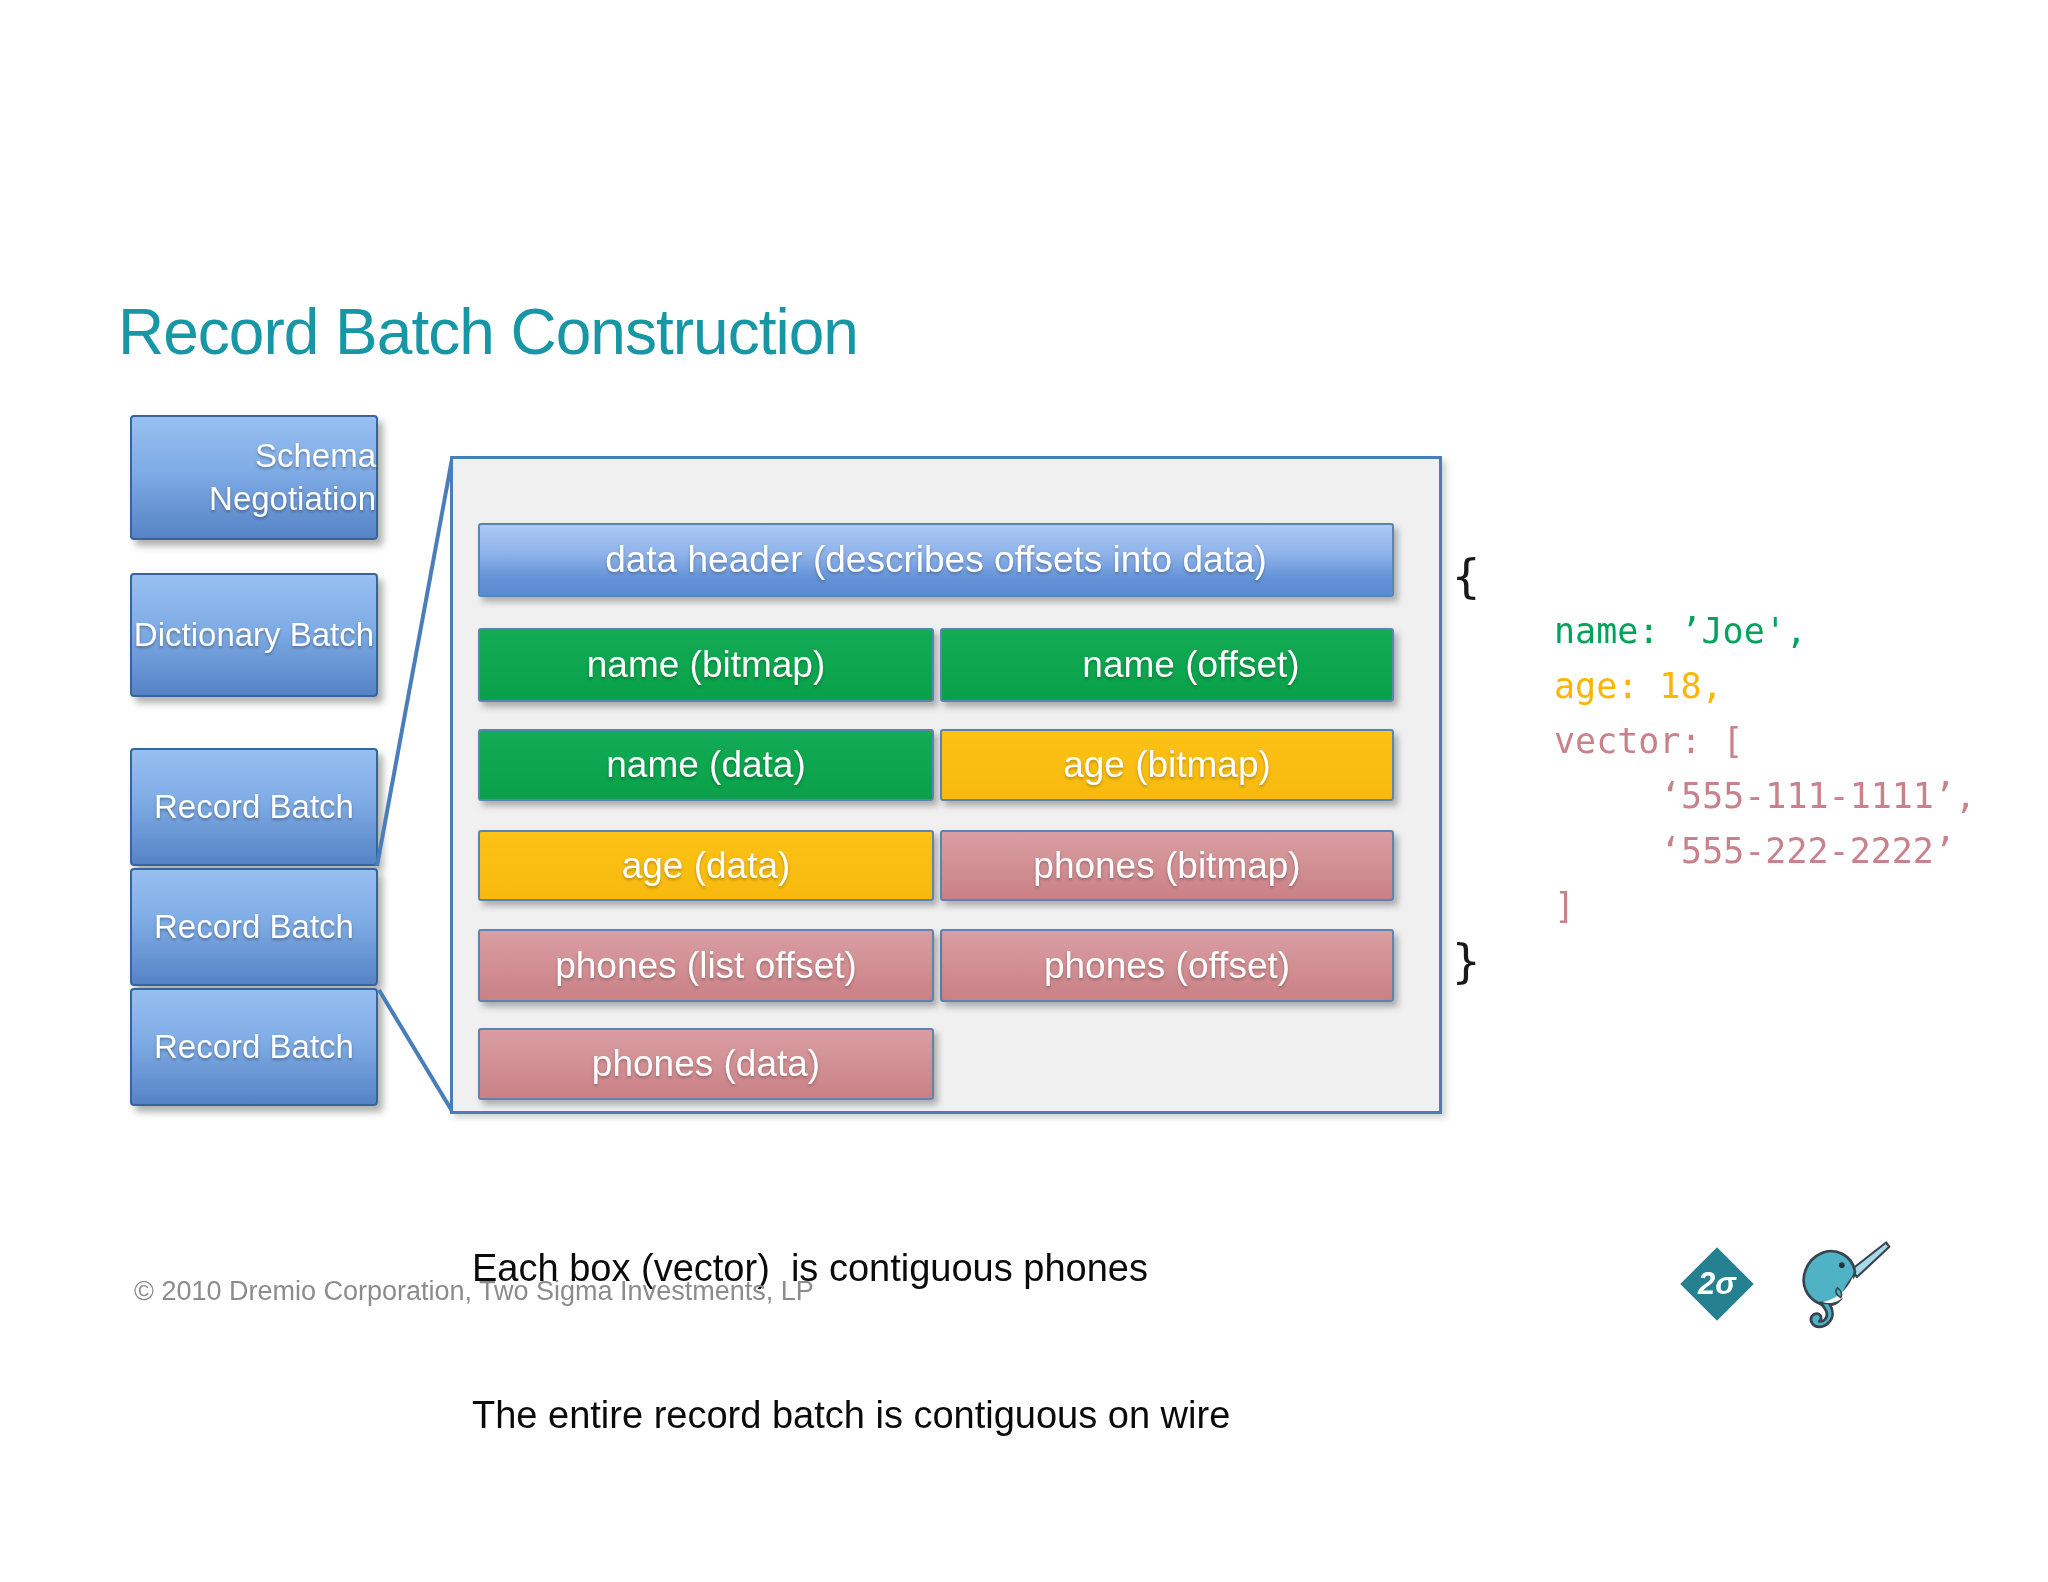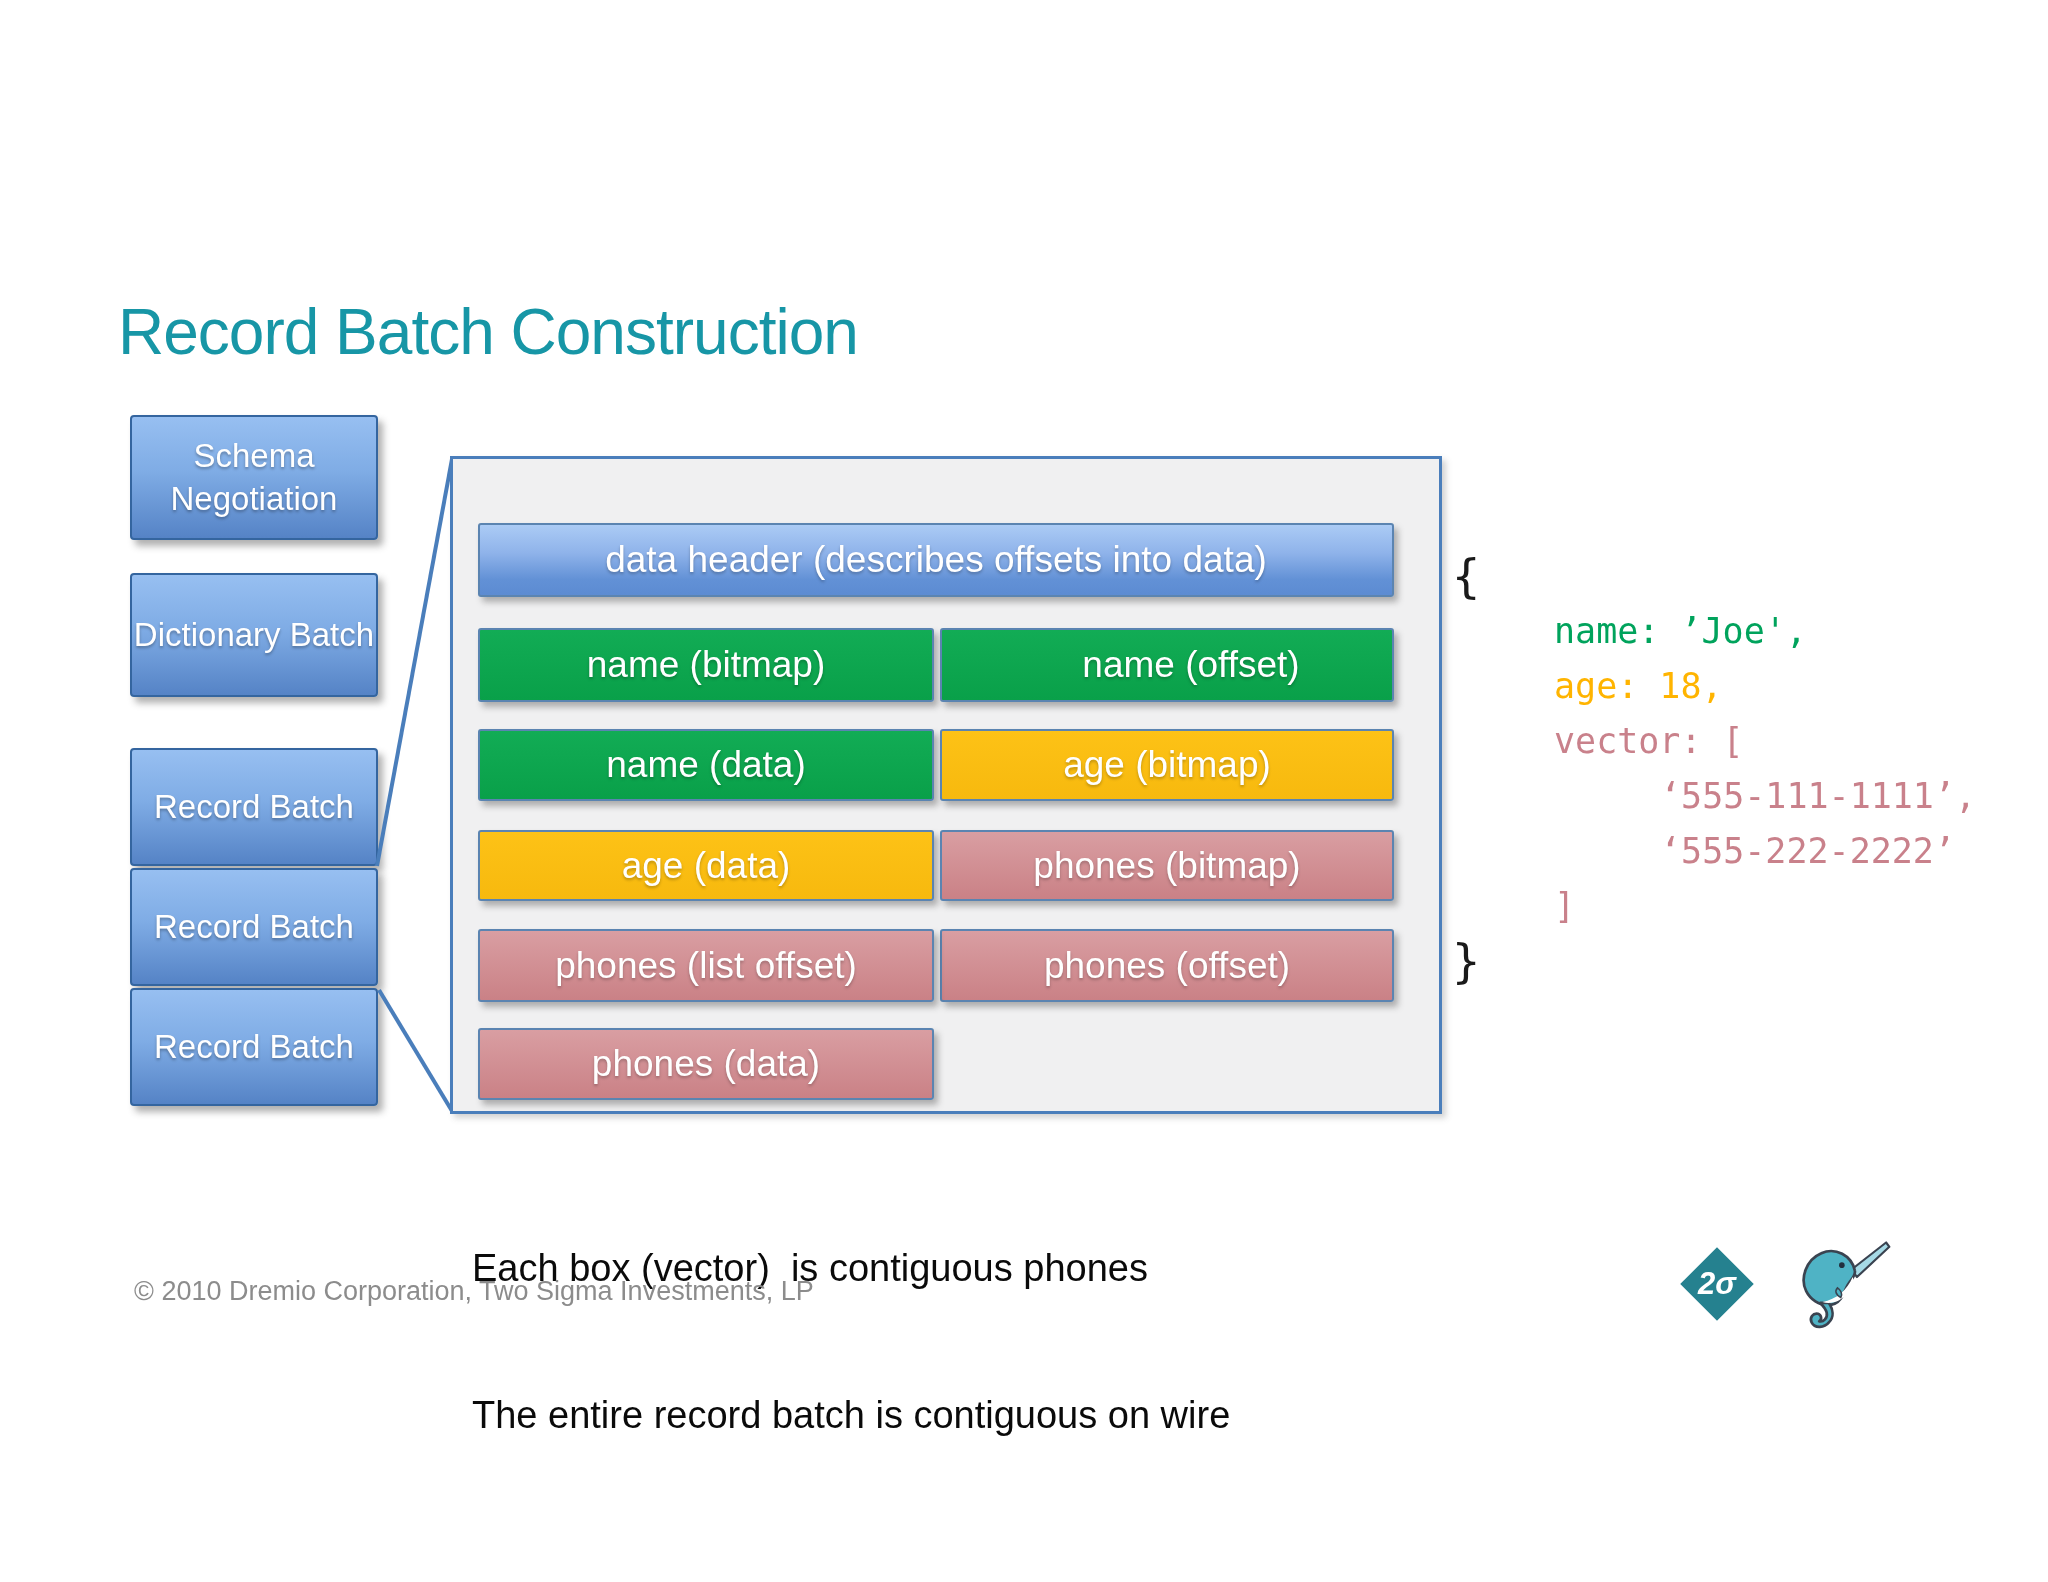--- a/index.html
+++ b/index.html
@@ -9,21 +9,21 @@
   .title{position:absolute;left:118px;top:296px;font-size:64px;line-height:72px;
          color:#1796A6;letter-spacing:-1px;}
 
   
   .flowbox{position:absolute;left:130px;width:248px;display:flex;align-items:center;
            justify-content:center;text-align:center;color:#ffffff;font-size:33px;line-height:1.28;
            background:linear-gradient(180deg,#97BFF1 0%,#7FACE5 45%,#5583C6 100%);
            border:2px solid #34659F;border-radius:4px;
            box-shadow:5px 6px 7px rgba(50,50,50,.38);text-shadow:0 2px 3px rgba(0,0,0,.3);
            box-sizing:border-box;}
-  .fb0{top:415px;height:125px;}
+  .fb0{top:415px;height:125px;text-align:right;}
   .fb1{top:573px;height:124px;}
   .fb2{top:748px;height:118px;}
   .fb3{top:868px;height:118px;}
   .fb4{top:988px;height:118px;}
 
   .connectors{position:absolute;left:0;top:0;width:2048px;height:1582px;}
 
   .panel{position:absolute;left:450px;top:456px;width:992px;height:658px;
          background:#F0F0F1;border:3px solid #4A7EBB;box-sizing:border-box;
          box-shadow:4px 4px 6px rgba(80,80,80,.25);}

